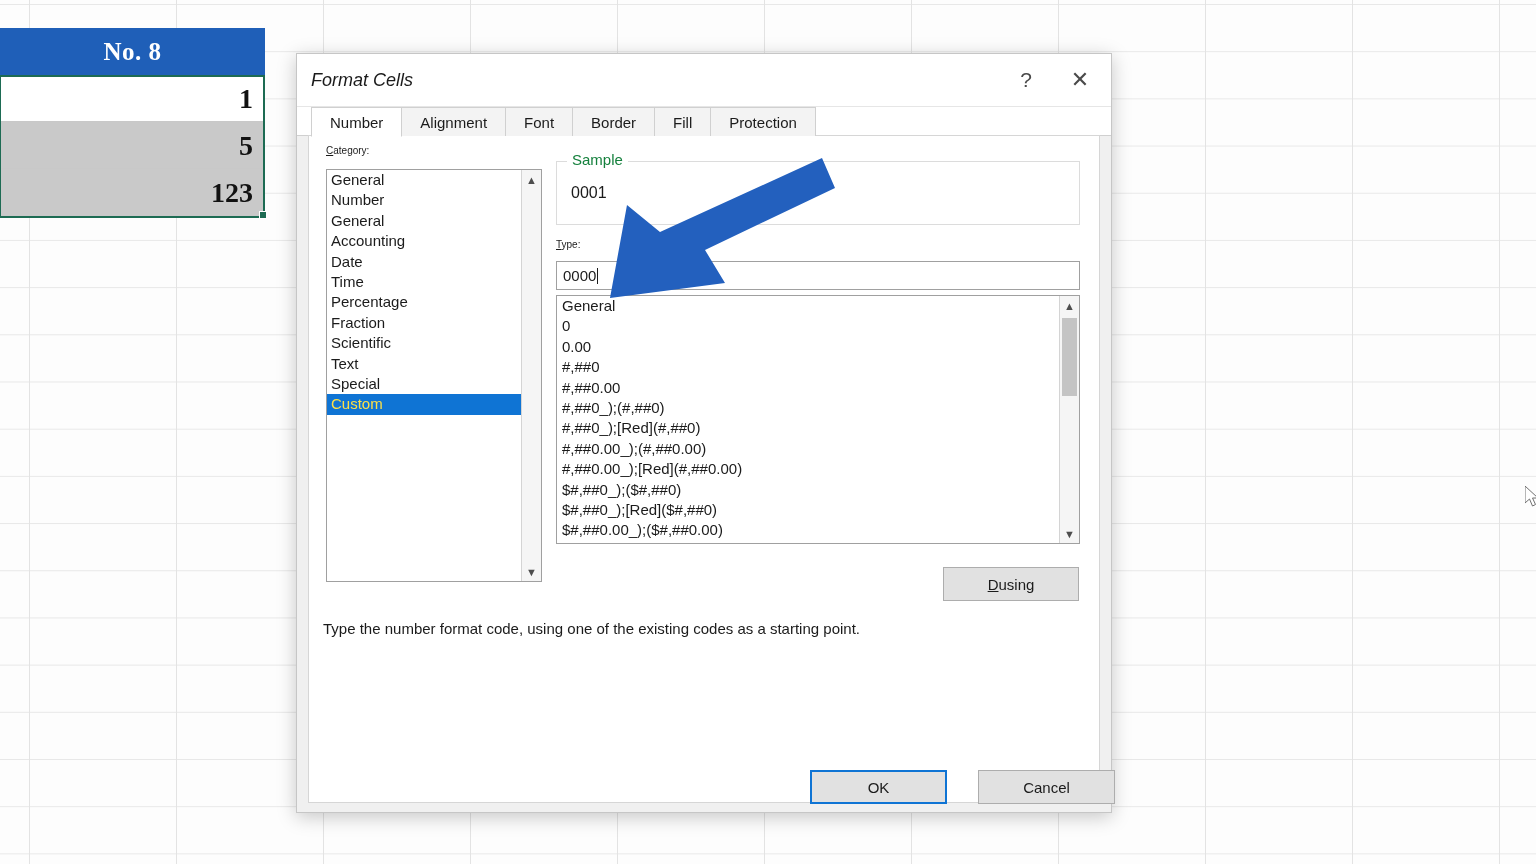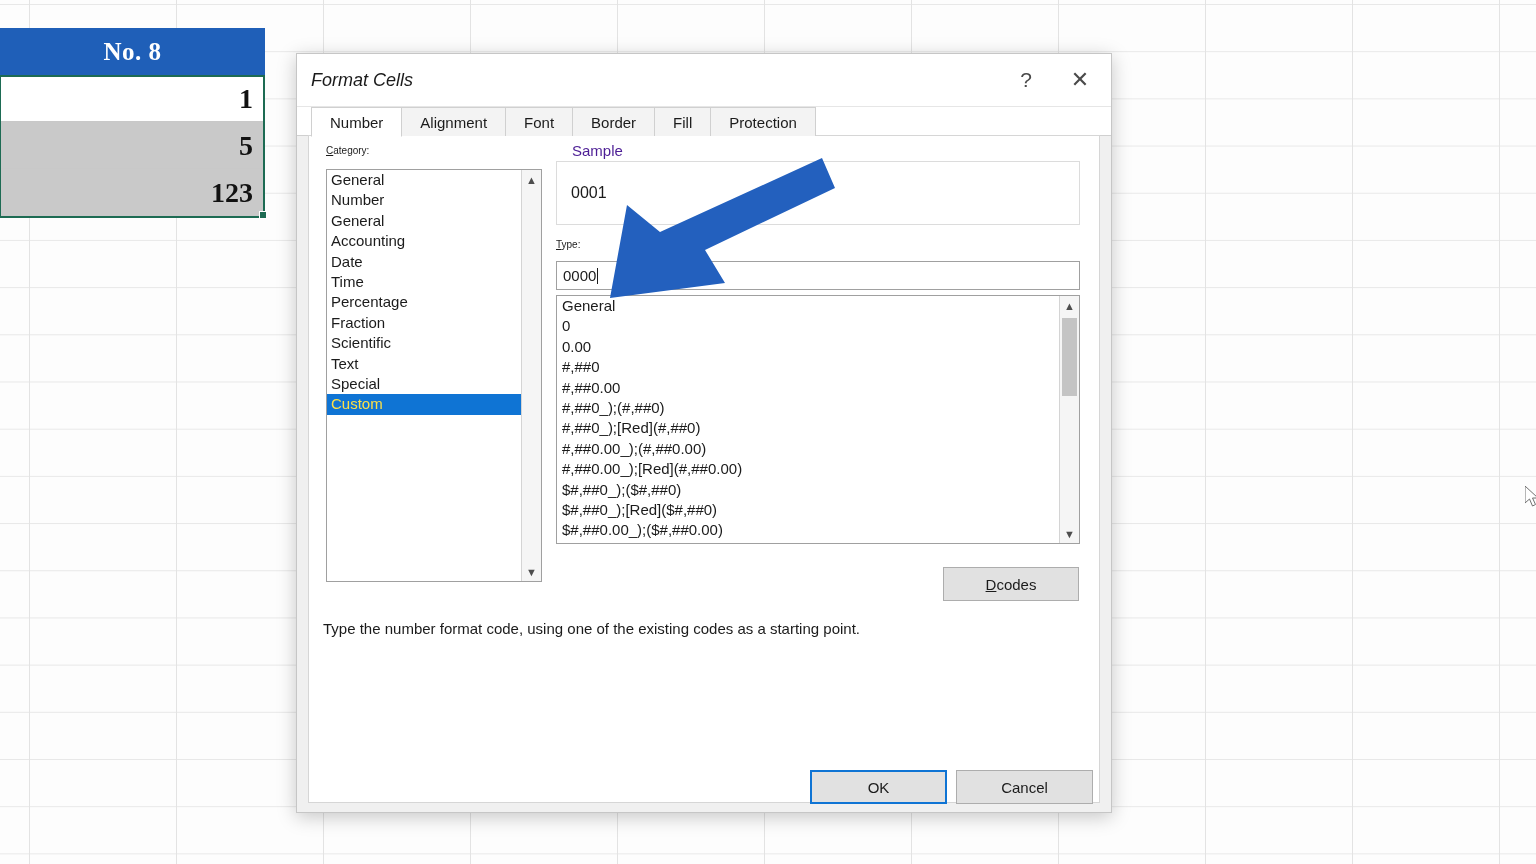--- a/index.html
+++ b/index.html
@@ -186,23 +186,23 @@
 
   
   .samplebox {
     position: absolute;
     left: 247px; top: 25px;
     width: 524px; height: 64px;
     border: 1px solid #dcdcdc;
     box-sizing: border-box;
   }
   .samplelegend {
-    position: absolute; left: 258px; top: 6px;
+    position: absolute; left: 258px; top: 15px;
     background: #ffffff; padding: 0 5px;
-    font-size: 15px; color: #4c1d95;
+    font-size: 15px; color: #15803d;
   }
   .samplevalue {
     position: absolute; left: 262px; top: 48px;
     font-size: 16px; color: #1b1b1b;
   }
 
   
   .typeinput {
     position: absolute;
     left: 247px; top: 125px;
@@ -262,21 +262,21 @@
     position: absolute;
     top: 716px;
     width: 137px; height: 34px;
     background: #e1e1e1;
     border: 1px solid #adadad;
     box-sizing: border-box;
     font-size: 15px; color: #1b1b1b;
     display: flex; align-items: center; justify-content: center;
   }
   .fbtn.ok     { left: 513px; border: 2px solid #0f74d4; }
-  .fbtn.cancel { left: 659px; }
+  .fbtn.cancel { left: 681px; }
 
   
   .arrow { position: absolute; left: 605px; top: 150px; width: 230px; height: 155px; }
 
   
   .mouse { position: absolute; left: 1525px; top: 486px; }
 </style>
 </head>
 <body>
 
@@ -357,21 +357,21 @@
         <div class="typeitem">$#,##0.00_);($#,##0.00)</div>
         <div class="vsb">
           <div class="ar up">▲</div>
           <div class="thumb" style="top:22px; height:78px"></div>
           <div class="ar dn">▼</div>
         </div>
       </div>
 
       <div class="delbtn">
           <span class="acc">D</span>
-          <span>codes</span>
+          <span>using</span>
         </div>
 
       <div class="hint">Type the number format code, using one of the existing codes as a starting point.</div>
     </div>
 
     <div class="fbtn ok">OK</div>
     <div class="fbtn cancel">Cancel</div>
   </div>
 
   <svg class="arrow" viewBox="0 0 230 155">

